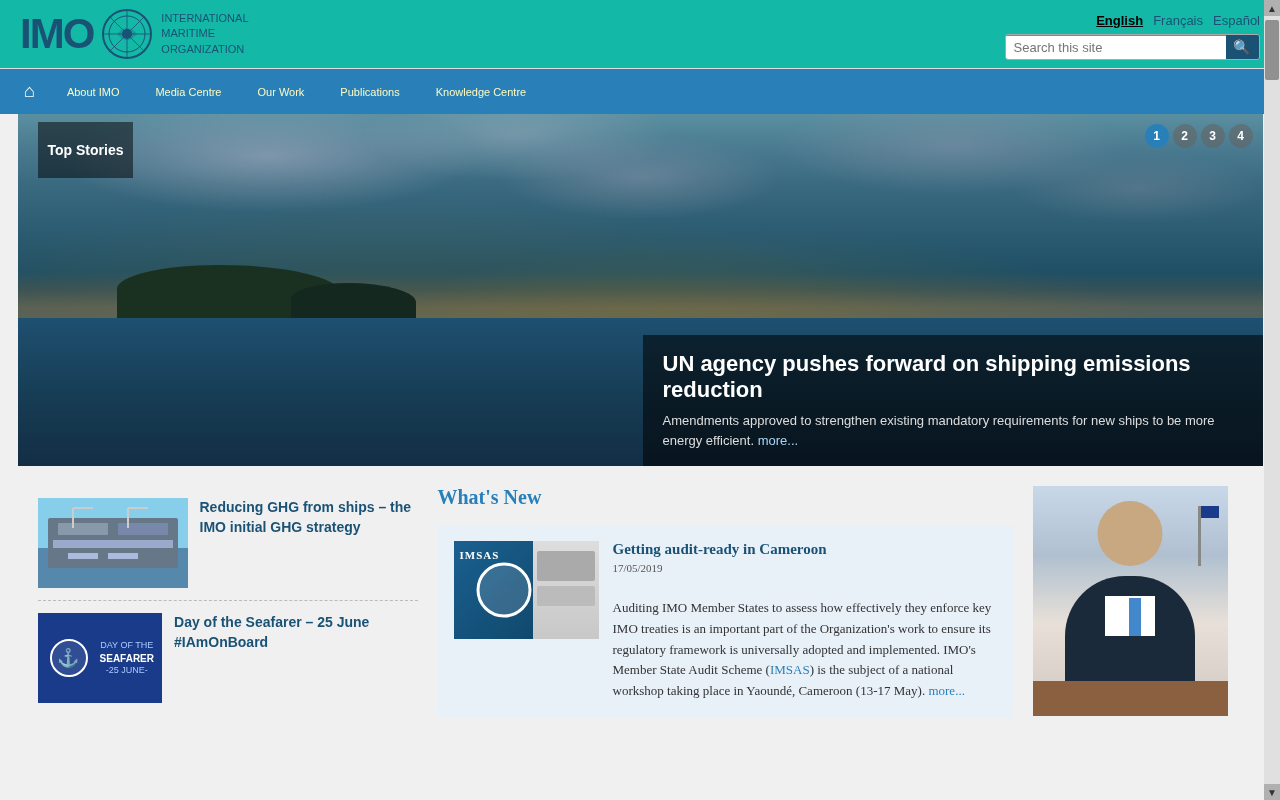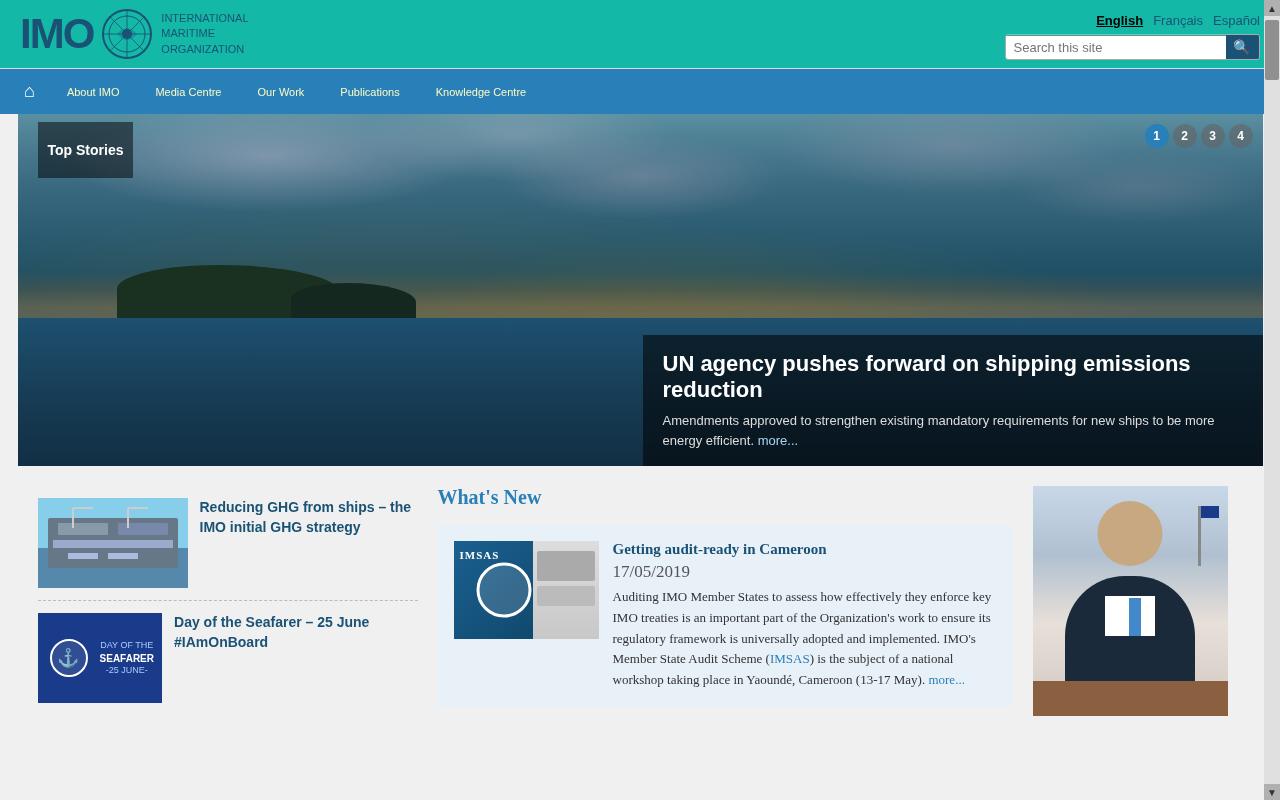--- a/index.html
+++ b/index.html
@@ -191,21 +191,21 @@
     .news-thumb-circle {
       position: absolute; top: 50%; left: 35%; transform: translate(-50%,-50%);
       width: 55px; height: 55px; border-radius: 50%; border: 3px solid #fff;
       background: rgba(255,255,255,0.15);
     }
     .news-thumb-right {
       position: absolute; right: 0; top: 0; width: 45%; height: 100%;
       background: linear-gradient(180deg, #ddd 0%, #ccc 50%, #bbb 100%);
     }
     .news-body h3 { color: #1a5276; font-size: 15px; font-weight: bold; margin-bottom: 4px; }
-    .news-body .date { color: #555; font-size: 17px; margin-bottom: 5px; }
+    .news-body .date { color: #555; font-size: 11px; margin-bottom: 24px; }
     .news-body p { font-size: 13px; line-height: 1.6; color: #333; }
     .news-body a { color: #2980b9; text-decoration: none; }
 
     
     #secretary-general { width: 210px; flex-shrink: 0; }
     #secretary-general h2 { color: #2980b9; font-size: 18px; margin-bottom: 14px; }
     .sg-photo {
       width: 195px; height: 230px;
       background: linear-gradient(180deg, #c8d8e8 0%, #a8b8c8 20%, #888898 60%, #445566 100%);
       position: relative; overflow: hidden;

